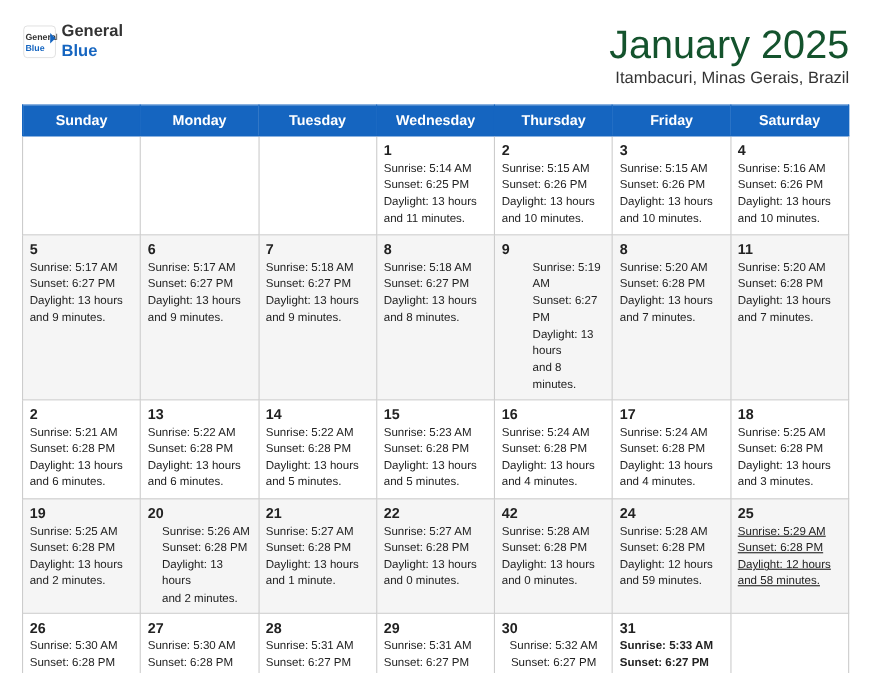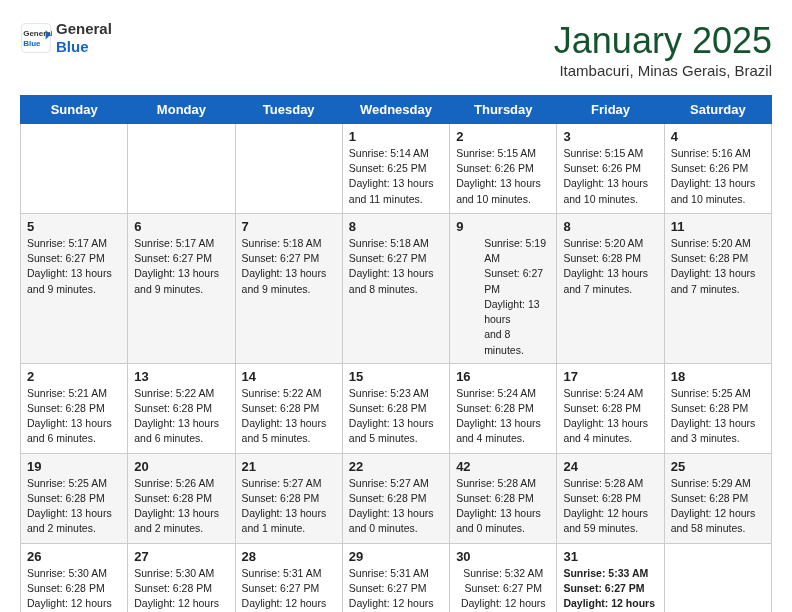--- a/index.html
+++ b/index.html
@@ -249,21 +249,21 @@
       <tr>
         <td>
           <span class="day-number">19</span>
           <div class="day-info" style="white-space: pre-line;">Sunrise: 5:25 AM
 Sunset: 6:28 PM
 Daylight: 13 hours
 and 2 minutes.</div>
         </td>
         <td>
           <span class="day-number">20</span>
-          <div class="day-info" style="white-space: pre-line;">Sunrise: 5:26 AM
+          <div class="day-info" style="white-space: pre-line; margin-left: 13px;">Sunrise: 5:26 AM
 Sunset: 6:28 PM
 Daylight: 13 hours
 and 2 minutes.</div>
         </td>
         <td>
           <span class="day-number">21</span>
           <div class="day-info" style="white-space: pre-line;">Sunrise: 5:27 AM
 Sunset: 6:28 PM
 Daylight: 13 hours
 and 1 minute.</div>
@@ -284,21 +284,21 @@
         </td>
         <td>
           <span class="day-number">24</span>
           <div class="day-info" style="white-space: pre-line;">Sunrise: 5:28 AM
 Sunset: 6:28 PM
 Daylight: 12 hours
 and 59 minutes.</div>
         </td>
         <td>
           <span class="day-number">25</span>
-          <div class="day-info" style="white-space: pre-line;">Sunrise: 5:29 AM
+          <div class="day-info" style="white-space: pre-line; text-decoration: underline;">Sunrise: 5:29 AM
 Sunset: 6:28 PM
 Daylight: 12 hours
 and 58 minutes.</div>
         </td>
       </tr>
       <tr>
         <td>
           <span class="day-number">26</span>
           <div class="day-info" style="white-space: pre-line;">Sunrise: 5:30 AM
 Sunset: 6:28 PM

